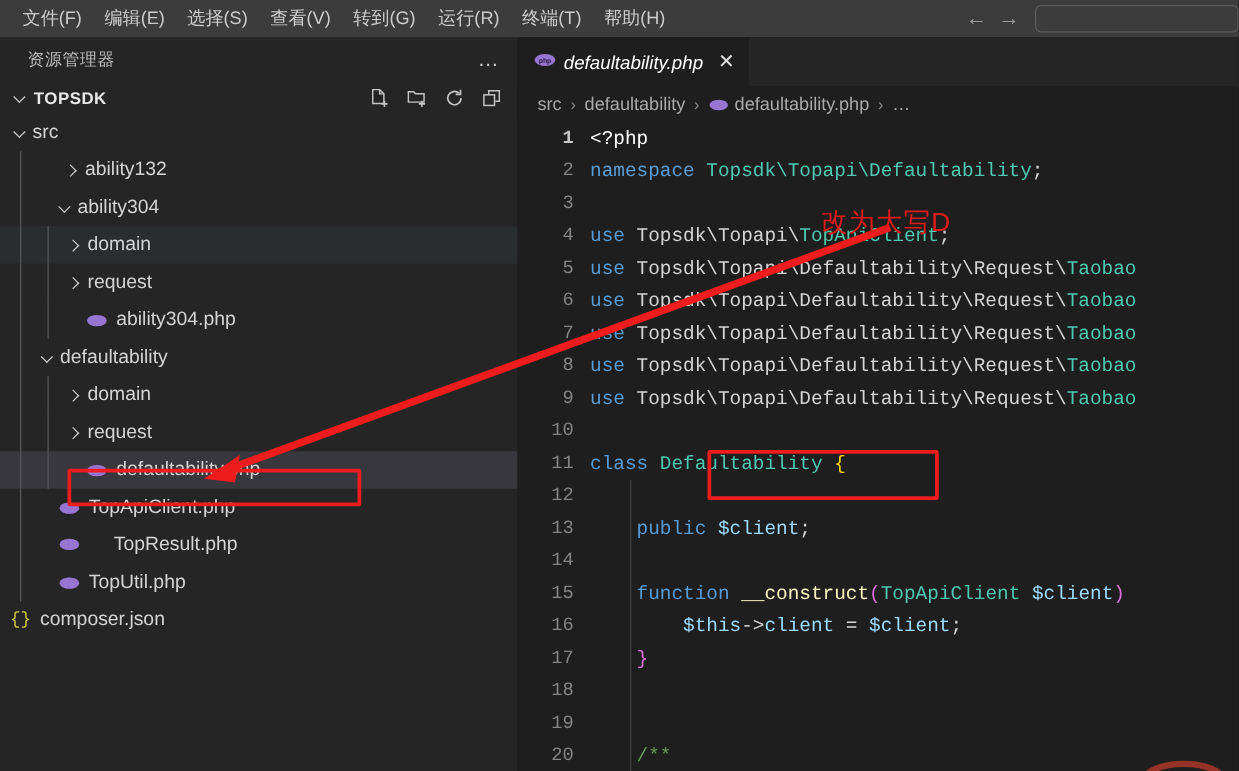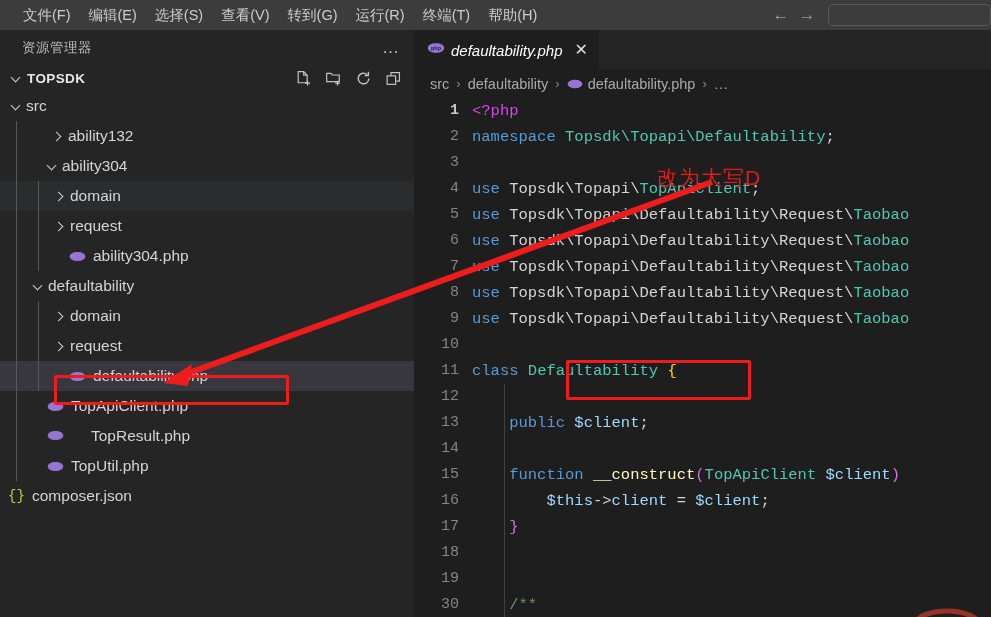--- a/index.html
+++ b/index.html
@@ -15,21 +15,21 @@
     background: #1e1e1e;
   }
 
   
   .menubar {
     position: absolute; top: 0; left: 0;
     width: 991px; height: 30px;
     background: #3c3c3c;
     display: flex; align-items: center;
   }
-  .menu-items { display: flex; align-items: center; padding-left: 14px; justify-content: space-between; }
+  .menu-items { display: flex; align-items: center; padding-left: 9px; justify-content: space-between; }
   .menu-item {
     color: #cccccc;
     font-size: 14.5px;
     padding: 4px 9px;
     white-space: nowrap;
     line-height: 18px;
   }
   .menubar-right {
     position: absolute; right: 0; top: 0;
     height: 30px;
@@ -198,21 +198,21 @@
   .gutter.active { color: #c6c6c6; font-weight: bold; }
   .code-text { position: relative; }
   .code-indent-guide {
     position: absolute;
     width: 1px;
     background: #404040;
     left: 90px;
   }
 
   
-  .t-tag      { color: #d946ef; }
+  .t-tag      { color: #ffffff; }
   .t-kw       { color: #569cd6; }
   .t-ns       { color: #d4d4d4; }
   .t-cls      { color: #4ec9b0; }
   .t-var      { color: #9cdcfe; }
   .t-fn       { color: #fef9c3; }
   .t-punc     { color: #d4d4d4; }
   .t-brace    { color: #ffd700; }
   .t-paren    { color: #da70d6; }
   .t-comment  { color: #6a9955; }
   .t-op       { color: #d4d4d4; }
@@ -468,21 +468,21 @@
         <div class="code-line"><div class="gutter">10</div><div class="code-text"></div></div>
         <div class="code-line"><div class="gutter">11</div><div class="code-text"><span class="t-kw">class</span><span class="t-op"> </span><span class="t-cls">Defaultability</span><span class="t-op"> </span><span class="t-brace">{</span></div></div>
         <div class="code-line"><div class="gutter">12</div><div class="code-text"></div></div>
         <div class="code-line"><div class="gutter">13</div><div class="code-text"><span class="t-op">    </span><span class="t-kw">public</span><span class="t-op"> </span><span class="t-var">$client</span><span class="t-punc">;</span></div></div>
         <div class="code-line"><div class="gutter">14</div><div class="code-text"></div></div>
         <div class="code-line"><div class="gutter">15</div><div class="code-text"><span class="t-op">    </span><span class="t-kw">function</span><span class="t-op"> </span><span class="t-fn">__construct</span><span class="t-paren">(</span><span class="t-cls">TopApiClient</span><span class="t-op"> </span><span class="t-var">$client</span><span class="t-paren">)</span></div></div>
         <div class="code-line"><div class="gutter">16</div><div class="code-text"><span class="t-op">        </span><span class="t-var">$this</span><span class="t-op">-&gt;</span><span class="t-var">client</span><span class="t-op"> = </span><span class="t-var">$client</span><span class="t-punc">;</span></div></div>
         <div class="code-line"><div class="gutter">17</div><div class="code-text"><span class="t-op">    </span><span class="t-paren">}</span></div></div>
         <div class="code-line"><div class="gutter">18</div><div class="code-text"></div></div>
         <div class="code-line"><div class="gutter">19</div><div class="code-text"></div></div>
-        <div class="code-line"><div class="gutter">30</div><div class="code-text"><span class="t-op">    </span><span class="t-comment">/**</span></div></div>
+        <div class="code-line"><div class="gutter">20</div><div class="code-text"><span class="t-op">    </span><span class="t-comment">/**</span></div></div>
         <div class="code-indent-guide" style="top: 286px; height: 234px;"></div>
       </div>
   </div>
 
   <div class="anno-layer">
     <svg width="991" height="617" style="position:absolute;top:0;left:0;">
 
       <g>
         <line x1="700" y1="182" x2="163" y2="378" stroke="#ee1c1c" stroke-width="6"></line>
         <polygon points="151,383 180,364 176,386" fill="#ee1c1c"></polygon>

